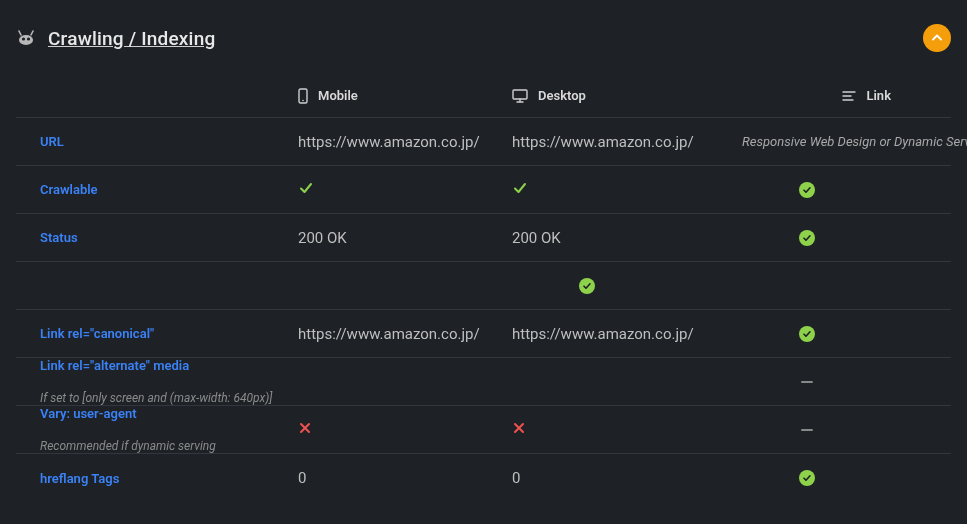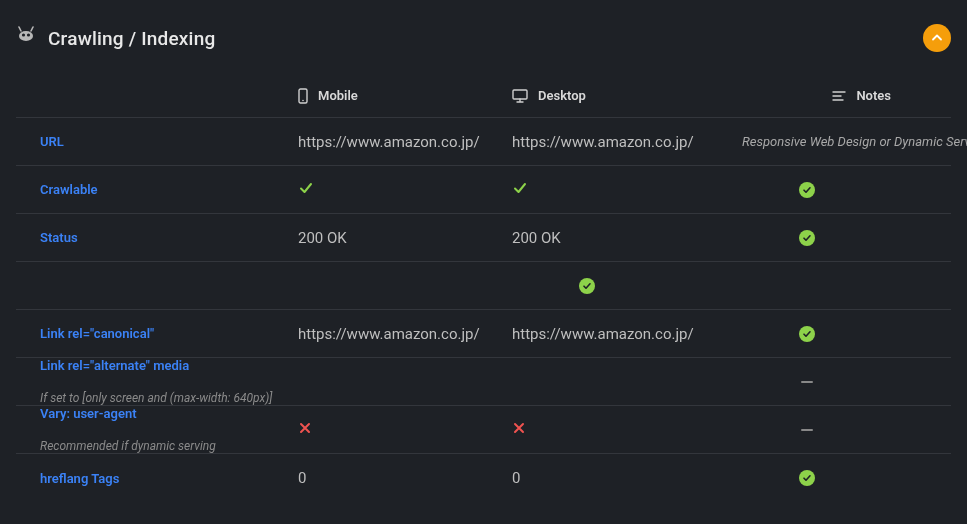--- a/index.html
+++ b/index.html
@@ -10,21 +10,21 @@
     font-family: -apple-system, BlinkMacSystemFont, "Segoe UI", Roboto, Arial, sans-serif;
     font-size: 13px;
   }
   .wrap { padding: 24px 16px 0 16px; }
   .header {
     display: flex;
     align-items: center;
     justify-content: space-between;
     padding-bottom: 22px;
   }
-  .title-group { display: flex; align-items: flex-start; gap: 12px; }
+  .title-group { display: flex; align-items: center; gap: 12px; text-decoration: underline; }
   .title-icon { width: 20px; height: 14px; display: flex; align-items: center; justify-content: center; }
   .title-icon svg { display: block; }
   .title {
     font-size: 19px;
     font-weight: 500;
     color: #e8e8e8;
     letter-spacing: 0.2px;
   }
   .collapse-btn {
     width: 28px; height: 28px;
@@ -148,21 +148,21 @@
           </svg>
         </span>
         <span>Desktop</span>
       </div>
       <div class="th notes">
         <span class="icon">
           <svg width="14" height="12" viewBox="0 0 14 12" fill="none">
             <path d="M1 2 H13 M1 6 H9 M1 10 H11" stroke="#cfcfcf" stroke-width="1.4" stroke-linecap="round"></path>
           </svg>
         </span>
-        <span>Notes</span>
+        <span>Link</span>
       </div>
     </div>
 
     <div class="row">
       <div class="label-cell">
           <span class="label-main">URL</span>
         </div>
       <div class="val-cell">https://www.amazon.co.jp/</div>
       <div class="val-cell">https://www.amazon.co.jp/</div>
       <div class="notes-cell text">

